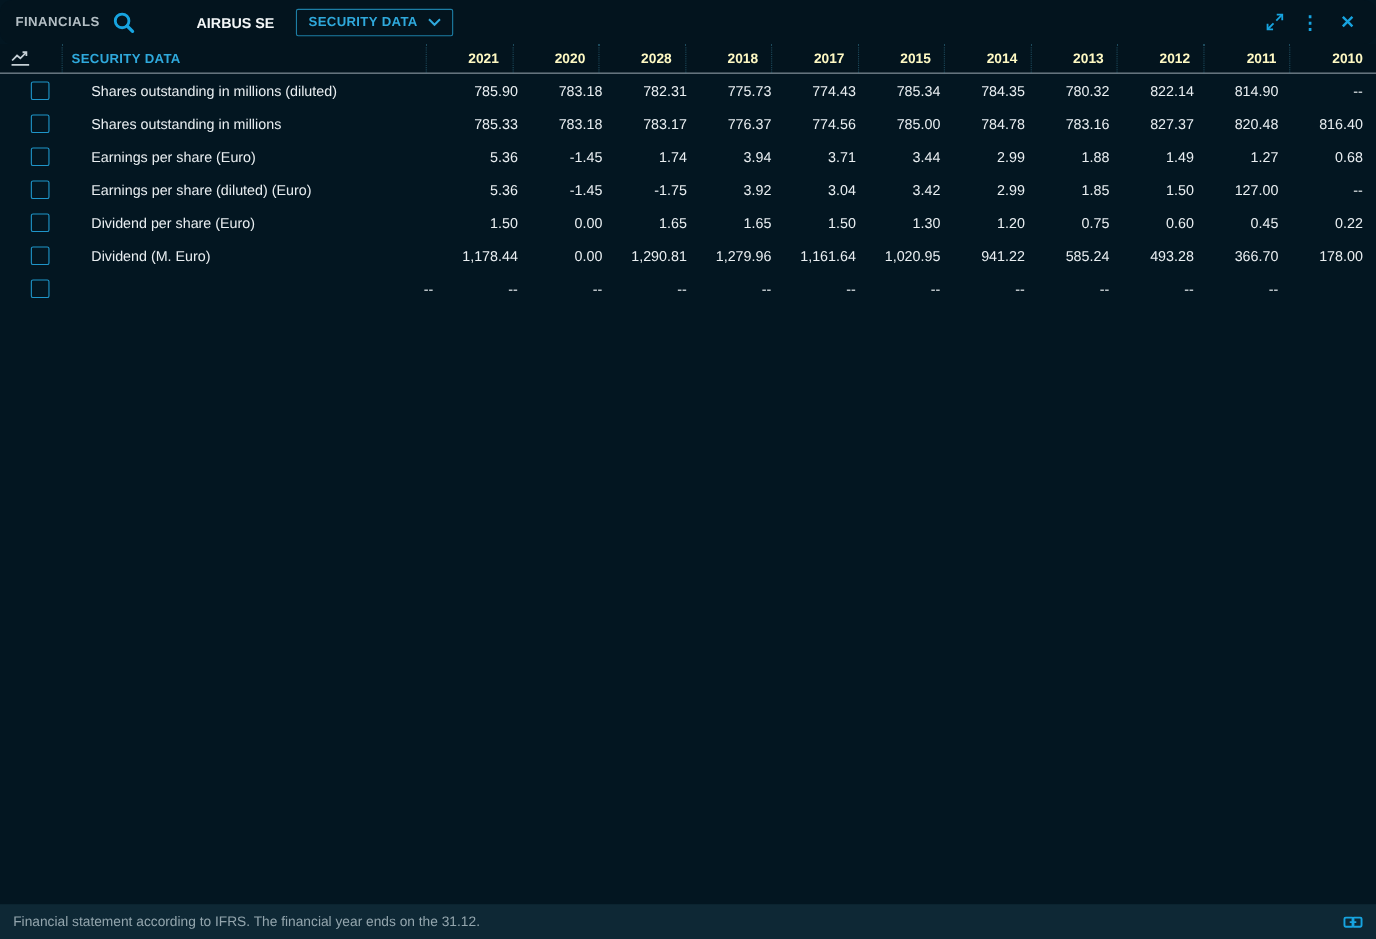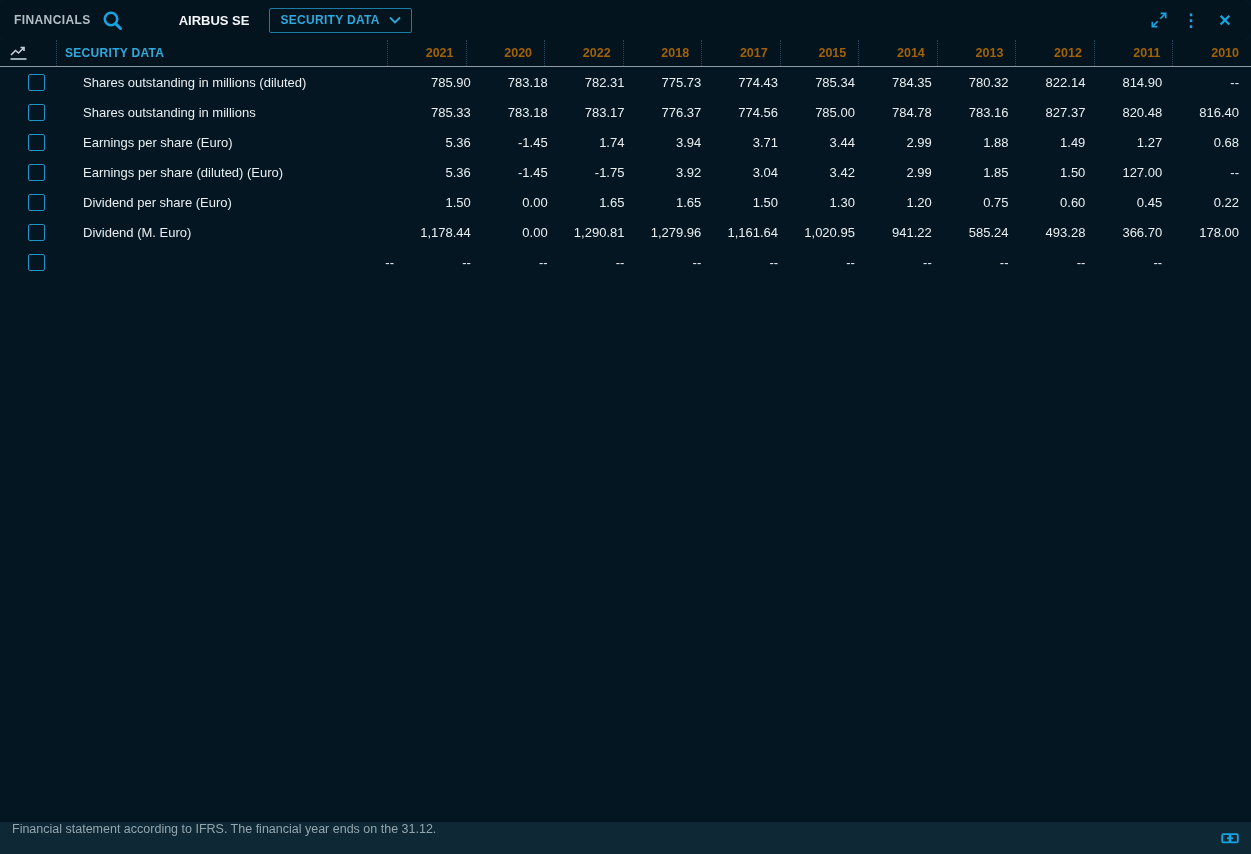--- a/index.html
+++ b/index.html
@@ -39,37 +39,37 @@
   }
   
   .thead {
     height:27px; background:#03141e; border-bottom:1px solid #8f9ca6;
     display:grid; grid-template-columns:56px 331px repeat(11,1fr);
     align-items:center;
   }
   .thead .cell + .cell { border-left:1px dotted rgba(62,142,170,.45); height:100%; display:flex; align-items:center; }
   .icon-cell { padding-left:9px; display:flex; align-items:center; }
   .thead .lab-cell { color:#2fa9dc; font-size:12px; font-weight:bold; letter-spacing:.3px; padding-left:8px; }
-  .thead .year-cell { color:#a16207; font-size:12.5px; font-weight:bold; justify-content:flex-end; padding-right:12px; }
+  .thead .year-cell { color:#fef9c3; font-size:12.5px; font-weight:bold; justify-content:flex-end; padding-right:12px; }
   .trow {
     height:30px; display:grid; grid-template-columns:56px 331px repeat(11,1fr);
     align-items:center;
     padding-left:19px;
   }
   .cb-cell { padding-left:9px; display:flex; align-items:center; }
   .checkbox {
     width:17px; height:17px; border:1.5px solid #1f95c9; border-radius:2px;
     background:transparent; display:inline-block; cursor:pointer;
   }
   .trow .lab-cell { font-size:13px; color:#e9eef1; padding-left:8px; white-space:nowrap; }
   .val-cell { font-size:13px; color:#e9eef1; text-align:right; padding-right:12px; white-space:nowrap; }
   
   .footer {
     position:absolute; left:0; bottom:0; width:100%; height:32px;
-    background:#0e2835; display:flex; 
+    background:#0e2835; display:flex; align-items:center;
     justify-content:space-between; padding:0 12px;
   }
   .footer-note { color:#93a5ad; font-size:12.5px; }
   svg { display:block; }
 </style>
 </head>
 <body>
 
 <div class="app">
 
@@ -117,21 +117,21 @@
             <polyline points="2,10 6.5,5.5 9.5,8 15,2.5"></polyline>
             <polyline points="11.5,2.5 15,2.5 15,6"></polyline>
             <line x1="1.5" y1="14" x2="17.5" y2="14"></line>
           </svg>
         </span>
       </div>
       <div class="cell lab-cell">SECURITY DATA</div>
 
     <div class="cell year-cell">2021</div>
         <div class="cell year-cell">2020</div>
-        <div class="cell year-cell">2022</div>
+        <div class="cell year-cell">2028</div>
         <div class="cell year-cell">2018</div>
         <div class="cell year-cell">2017</div>
         <div class="cell year-cell">2015</div>
         <div class="cell year-cell">2014</div>
         <div class="cell year-cell">2013</div>
         <div class="cell year-cell">2012</div>
         <div class="cell year-cell">2011</div>
         <div class="cell year-cell">2010</div>
       </div>
     <div>

